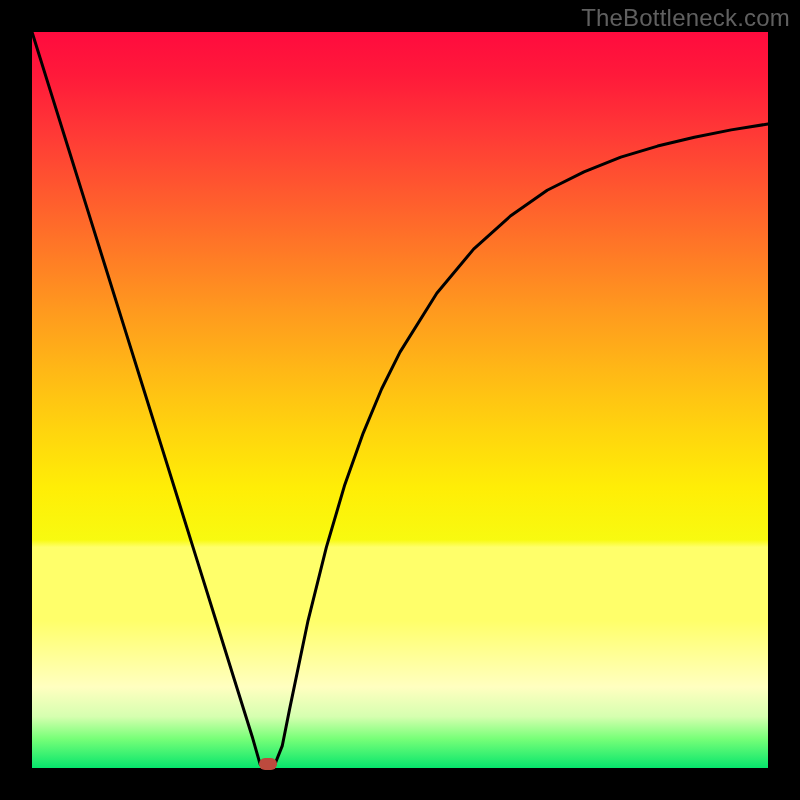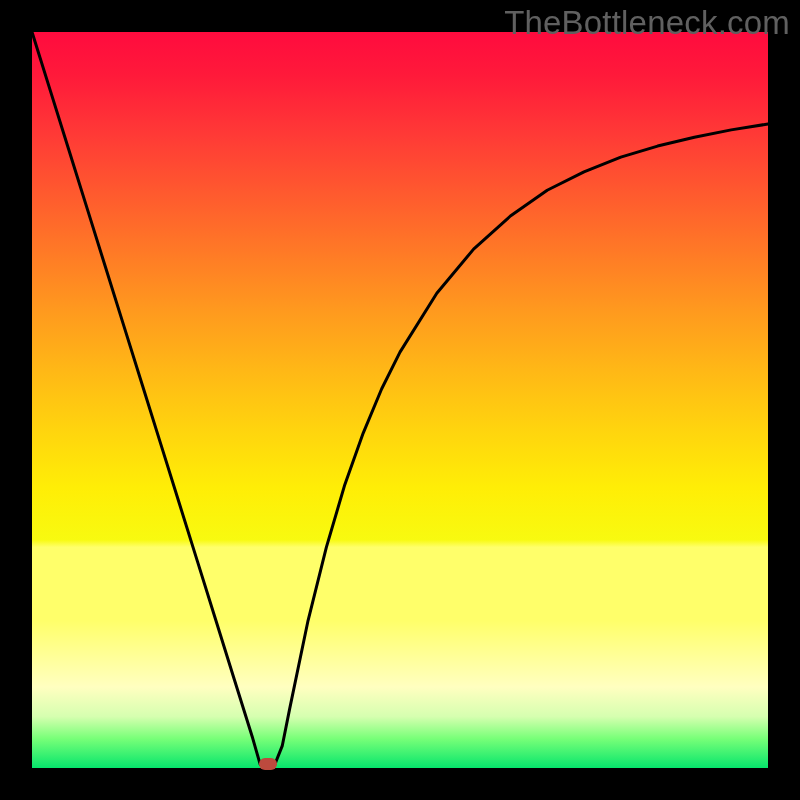--- a/index.html
+++ b/index.html
@@ -42,21 +42,21 @@
       #d6ffb0 93%,
       #78ff78 96%,
       #06e56c 100%
     );
   }
   .watermark {
     position: absolute;
     top: 4px;
     right: 10px;
     color: #606060;
-    font-size: 33px;
+    font-size: 24px;
     letter-spacing: 0.2px;
     user-select: none;
     pointer-events: none;
     text-align: center;
   }
   svg.curve {
     position: absolute;
     left: 0;
     top: 0;
     width: 736px;

